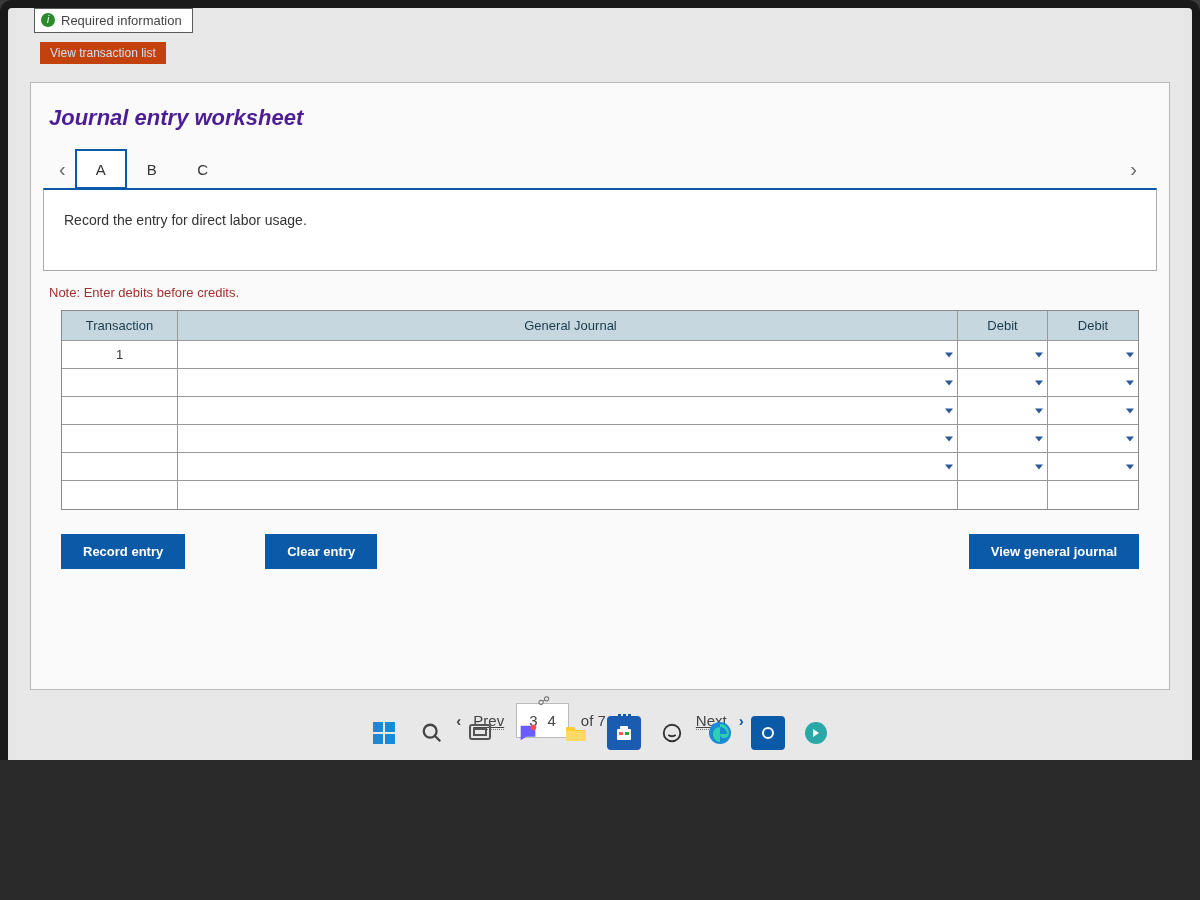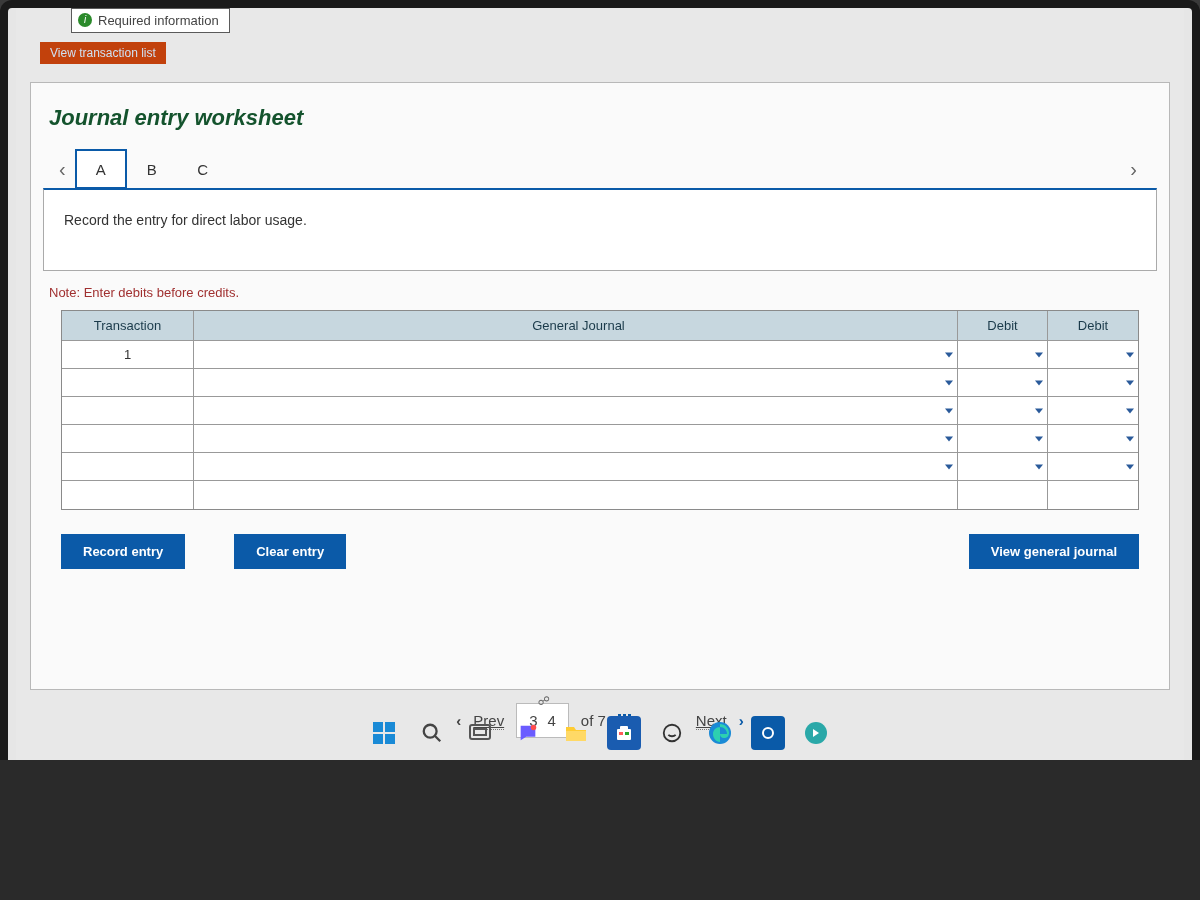--- a/index.html
+++ b/index.html
@@ -27,21 +27,20 @@
   background: #e8e8e8;
 }
 .info-badge {
   position: absolute;
   top: 0; left: 18px;
   background: #fff;
   border: 1px solid #5a5a5a;
   padding: 4px 10px 4px 26px;
   font-size: 13px;
   color: #444;
-  margin-left: 37px;
 }
 .info-badge::before {
   content: "i";
   position: absolute;
   left: 6px; top: 4px;
   width: 14px; height: 14px;
   border-radius: 50%;
   background: #2b8a2b;
   color: #fff;
   font-size: 10px;
@@ -62,21 +61,21 @@
   position: absolute;
   top: 74px; left: 14px; right: 14px;
   bottom: 70px;
   background: #fafafa;
   border: 1px solid #b8b8b8;
 }
 .ws-title {
   font-size: 22px;
   font-style: italic;
   font-weight: bold;
-  color: #14532d;
+  color: #4c1d95;
   padding: 22px 0 18px 18px;
 }
 .tabrow {
   display: flex;
   align-items: center;
   padding: 0 18px;
   position: relative;
 }
 .tab-nav {
   font-size: 20px;
@@ -132,37 +131,37 @@
   background: #fff;
 }
 .gridrow.header > div {
   background: #c7d7df;
   font-weight: normal;
   color: #1a3a4a;
   height: 30px;
 }
 .gridrow > div:last-child { border-right: none; }
 .gridrow:last-child > div { border-bottom: none; }
-.col-tx { width: 132px; }
+.col-tx { width: 116px; }
 .col-gj { flex: 1; position: relative; justify-content: flex-start; padding-left: 6px; }
 .col-db { width: 90px; position: relative; }
 .col-cr { width: 90px; position: relative; }
 .dd::after {
   content: "";
   position: absolute;
   right: 4px; top: 50%;
   transform: translateY(-50%);
   border-left: 4px solid transparent;
   border-right: 4px solid transparent;
   border-top: 5px solid #2a5a9a;
 }
 .footer-btns {
   display: flex;
   padding: 24px 30px 0 30px;
-  gap: 49px;
+  gap: 80px;
 }
 .blue-btn {
   background: #0b5aa8;
   color: #fff;
   border: none;
   font-size: 13px;
   font-weight: bold;
   padding: 10px 22px;
   cursor: pointer;
 }

